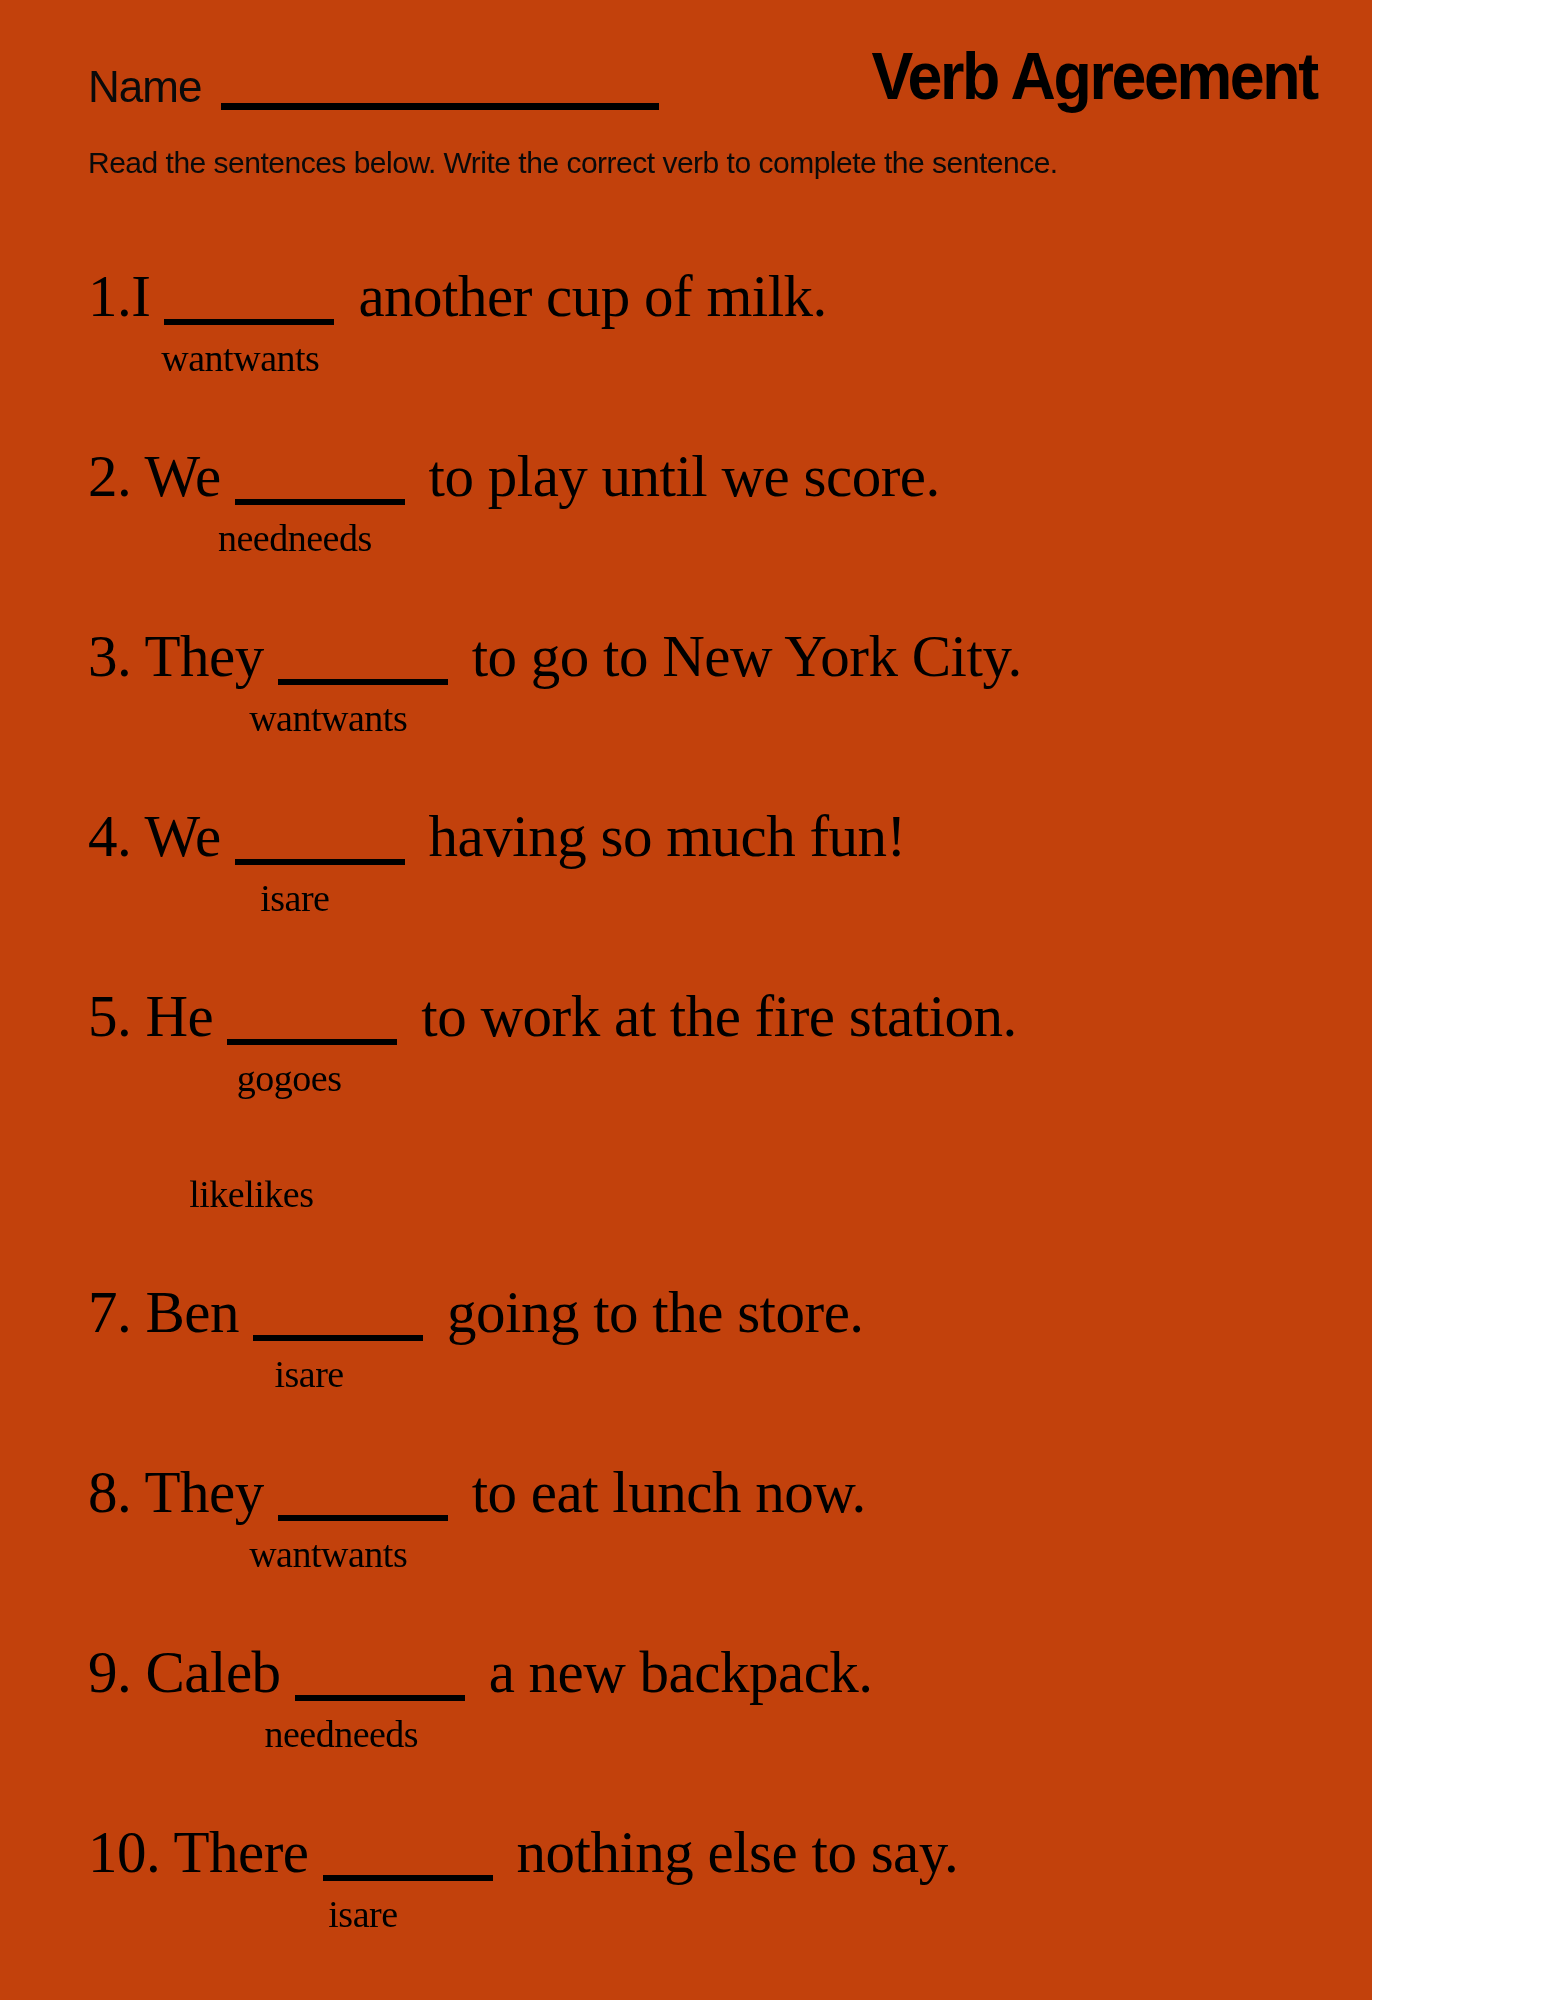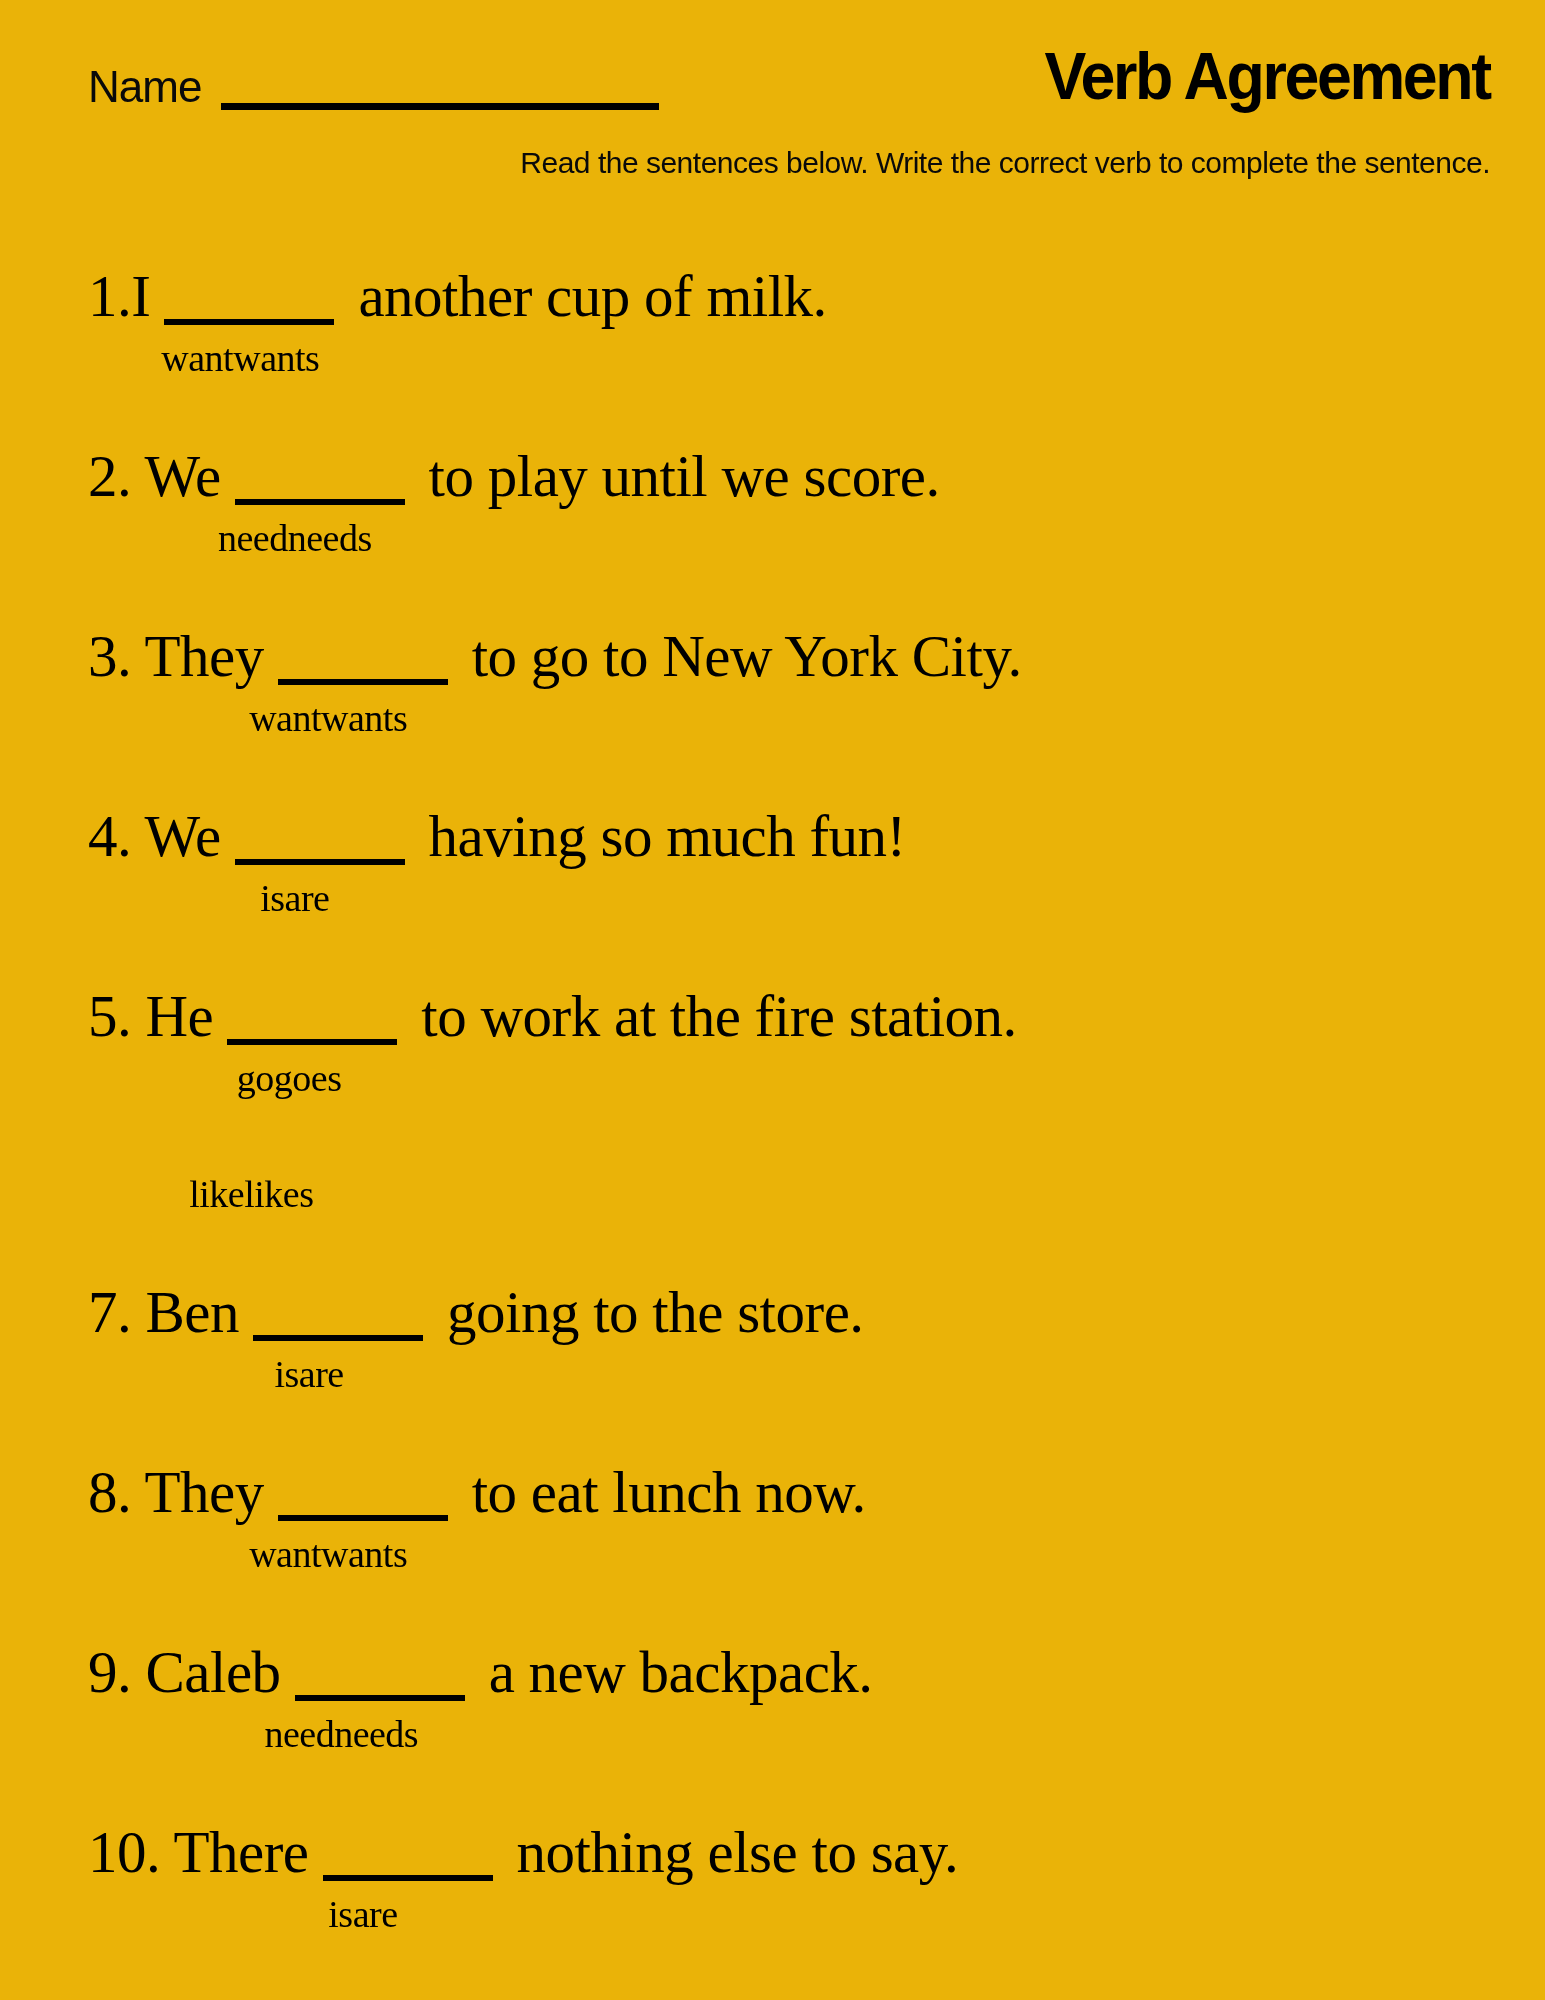--- a/index.html
+++ b/index.html
@@ -1,21 +1,21 @@
 <!DOCTYPE html>
 <html><head>
 <meta charset="utf-8">
 <style>
   * { margin: 0; padding: 0; box-sizing: border-box; }
   html, body { background: #ffffff; }
   .page {
     position: relative;
-    width: 1545px;
+    width: 1372px;
     height: 2000px;
-    background: #eab308;
+    background: #c2410c;
     color: #000000;
     padding: 42px 55px 0 88px;
     overflow: hidden;
     font-family: "Liberation Serif", "DejaVu Serif", serif;
   }
   
   .header {
     display: flex;
     justify-content: space-between;
     align-items: flex-start;
@@ -47,21 +47,20 @@
     transform-origin: top right;
     white-space: nowrap;
   }
   
   .instructions {
     margin-top: 34px;
     font-family: "Liberation Sans", "DejaVu Sans", sans-serif;
     font-size: 30px;
     letter-spacing: -0.5px;
     color: #0a0a0a;
-    text-align: right;
   }
   
   .items { margin-top: 88px; }
   .item { margin-bottom: 58px; }
   .sentence {
     font-size: 59px;
     letter-spacing: -0.5px;
     line-height: 56px;
     white-space: nowrap;
   }

